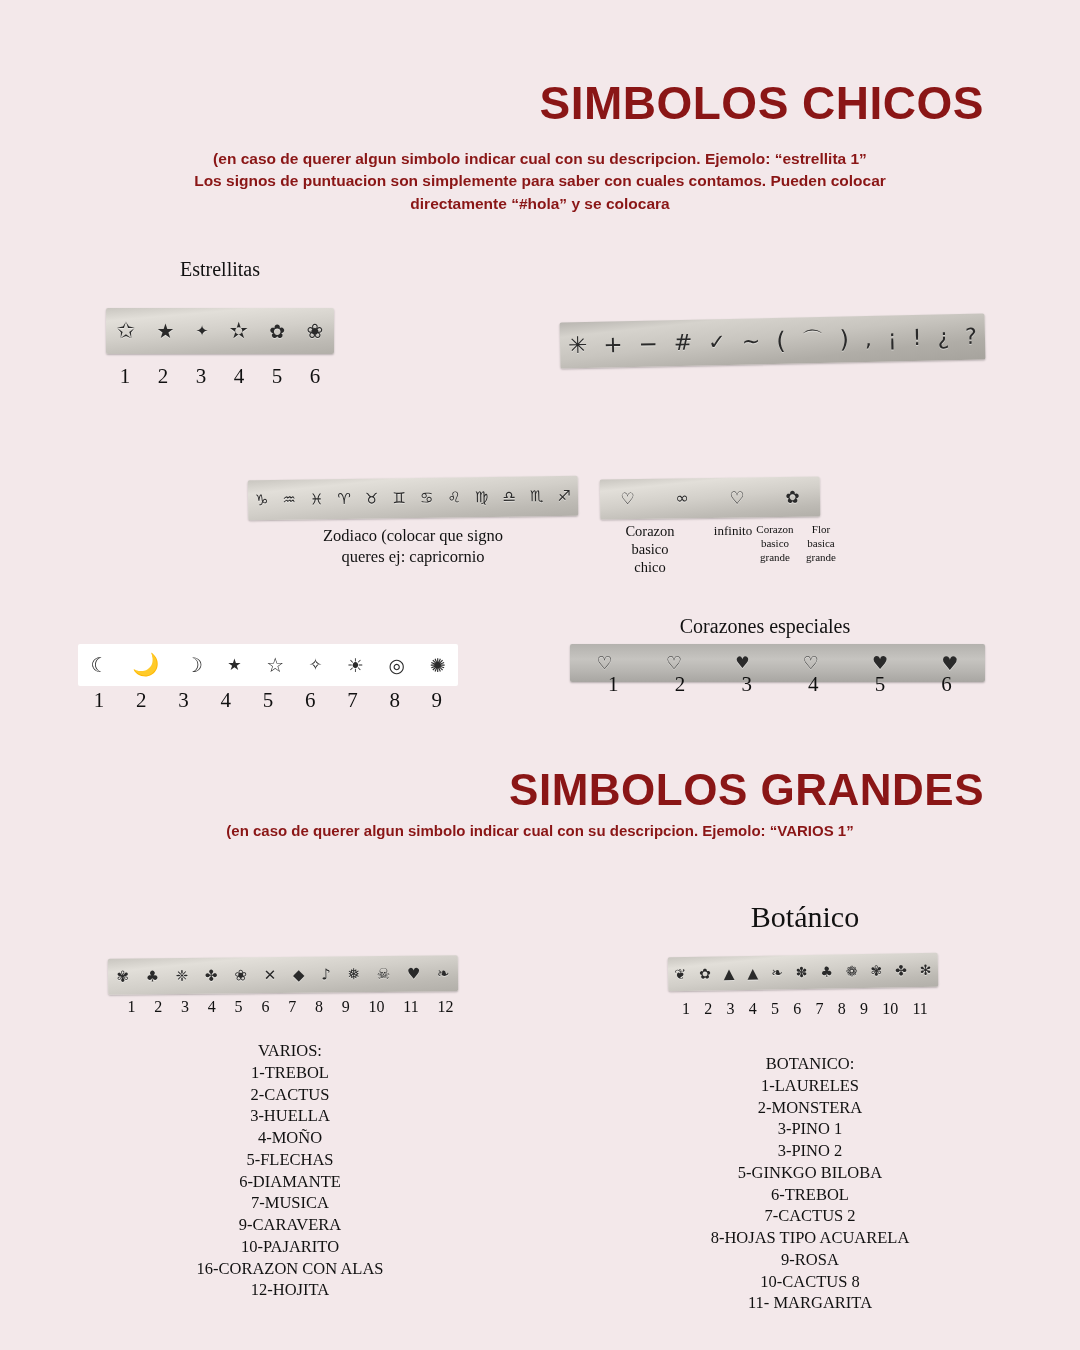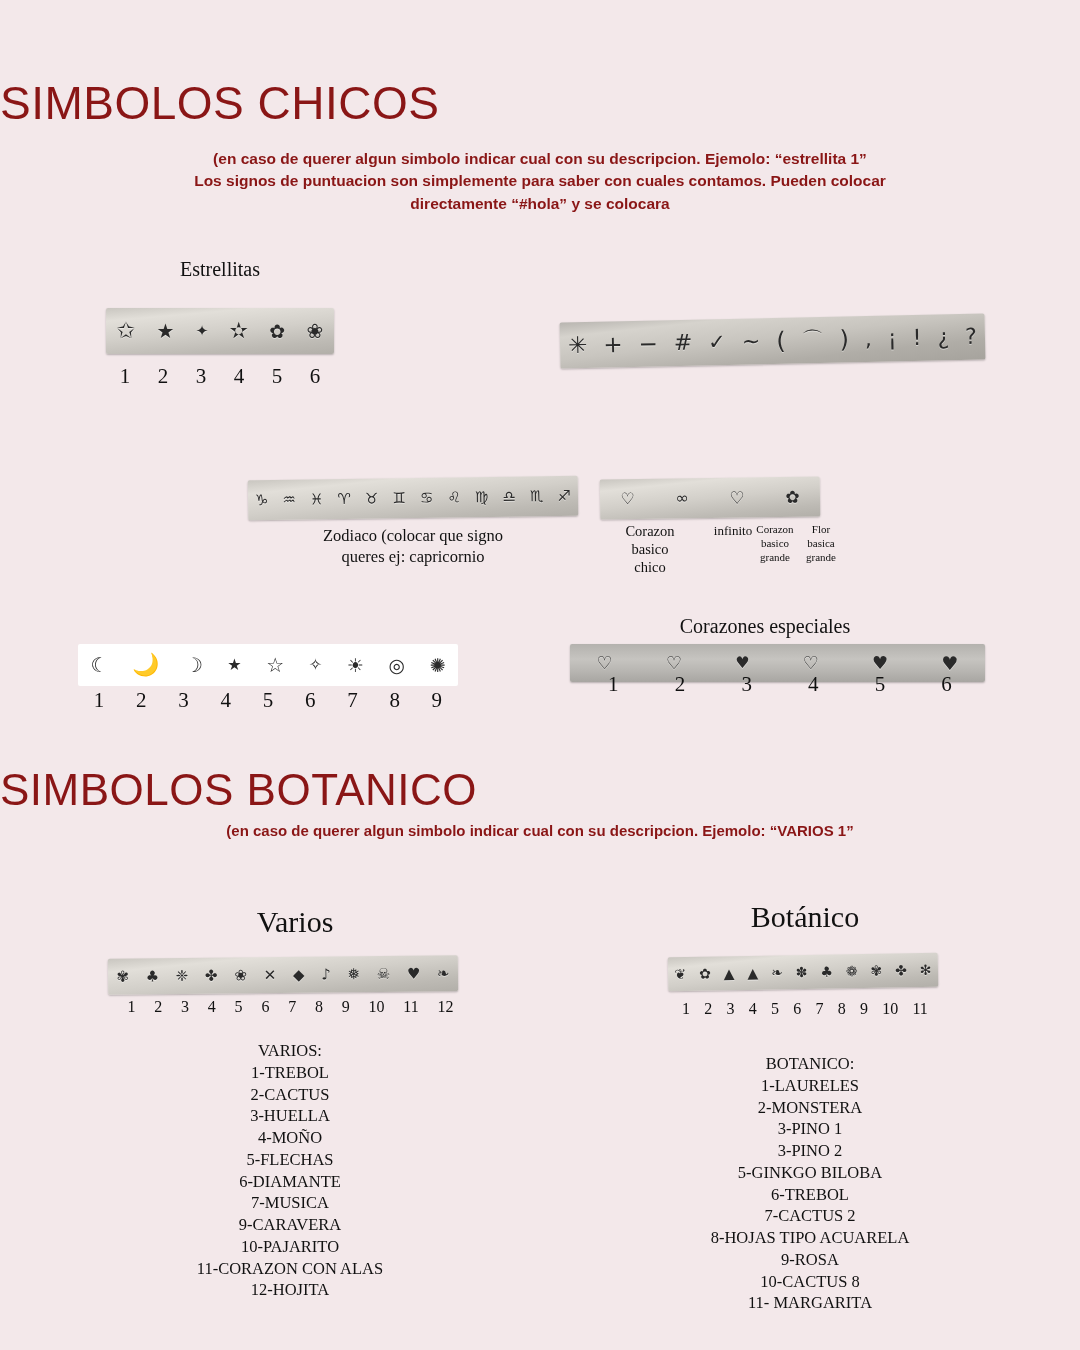--- a/index.html
+++ b/index.html
@@ -19,22 +19,22 @@
     position: relative;
     width: 1080px;
     height: 1350px;
   }
 
   
   .main-title {
     position: absolute;
     left: 0;
     width: 984px;
-    text-align: left;
-    font-weight: normal;
+    text-align: right;
+    font-weight: bold;
     color: #8a1616;
     font-family: "Liberation Sans", sans-serif;
     letter-spacing: 0.5px;
   }
   #title-chicos { top: 76px; font-size: 46px; }
   #title-grandes { top: 765px; font-size: 44px; }
 
   .subtitle {
     position: absolute;
     left: 0;
@@ -236,25 +236,24 @@
 
   <div class="numrow" style="left:580px; top:672px; width:400px; font-size:21px;">
     <span>1</span>
     <span>2</span>
     <span>3</span>
     <span>4</span>
     <span>5</span>
     <span>6</span>
   </div>
 
-  <div class="main-title" id="title-grandes">SIMBOLOS BOTANICO</div>
+  <div class="main-title" id="title-grandes">SIMBOLOS GRANDES</div>
 
   <div class="subtitle" id="sub-grandes">(en caso de querer algun simbolo indicar cual con su descripcion. Ejemolo: “VARIOS 1”</div>
 
-  <div class="serif-label" style="left:155px; top:905px; width:280px; font-size:30px;">Varios</div>
 
   <div class="strip light" style="left:108px; top:957px; width:350px; height:36px; transform: rotate(-0.6deg);">
     <span class="glyph" style="font-size:15px;">✾</span>
     <span class="glyph" style="font-size:15px;">♣</span>
     <span class="glyph" style="font-size:15px;">❈</span>
     <span class="glyph" style="font-size:15px;">✤</span>
     <span class="glyph" style="font-size:15px;">❀</span>
     <span class="glyph" style="font-size:15px;">✕</span>
     <span class="glyph" style="font-size:15px;">◆</span>
     <span class="glyph" style="font-size:15px;">♪</span>
@@ -283,21 +282,21 @@
     <div>VARIOS:</div>
     <div>1-TREBOL</div>
     <div>2-CACTUS</div>
     <div>3-HUELLA</div>
     <div>4-MOÑO</div>
     <div>5-FLECHAS</div>
     <div>6-DIAMANTE</div>
     <div>7-MUSICA</div>
     <div>9-CARAVERA</div>
     <div>10-PAJARITO</div>
-    <div>11-CORAZON CON ALAS</div>
+    <div>16-CORAZON CON ALAS</div>
     <div>12-HOJITA</div>
   </div>
 
   <div class="serif-label" style="left:665px; top:900px; width:280px; font-size:30px;">Botánico</div>
 
   <div class="strip light" style="left:668px; top:955px; width:270px; height:34px; transform: rotate(-1deg);">
     <span class="glyph" style="font-size:14px;">❦</span>
     <span class="glyph" style="font-size:14px;">✿</span>
     <span class="glyph" style="font-size:14px;">▲</span>
     <span class="glyph" style="font-size:14px;">▲</span>

